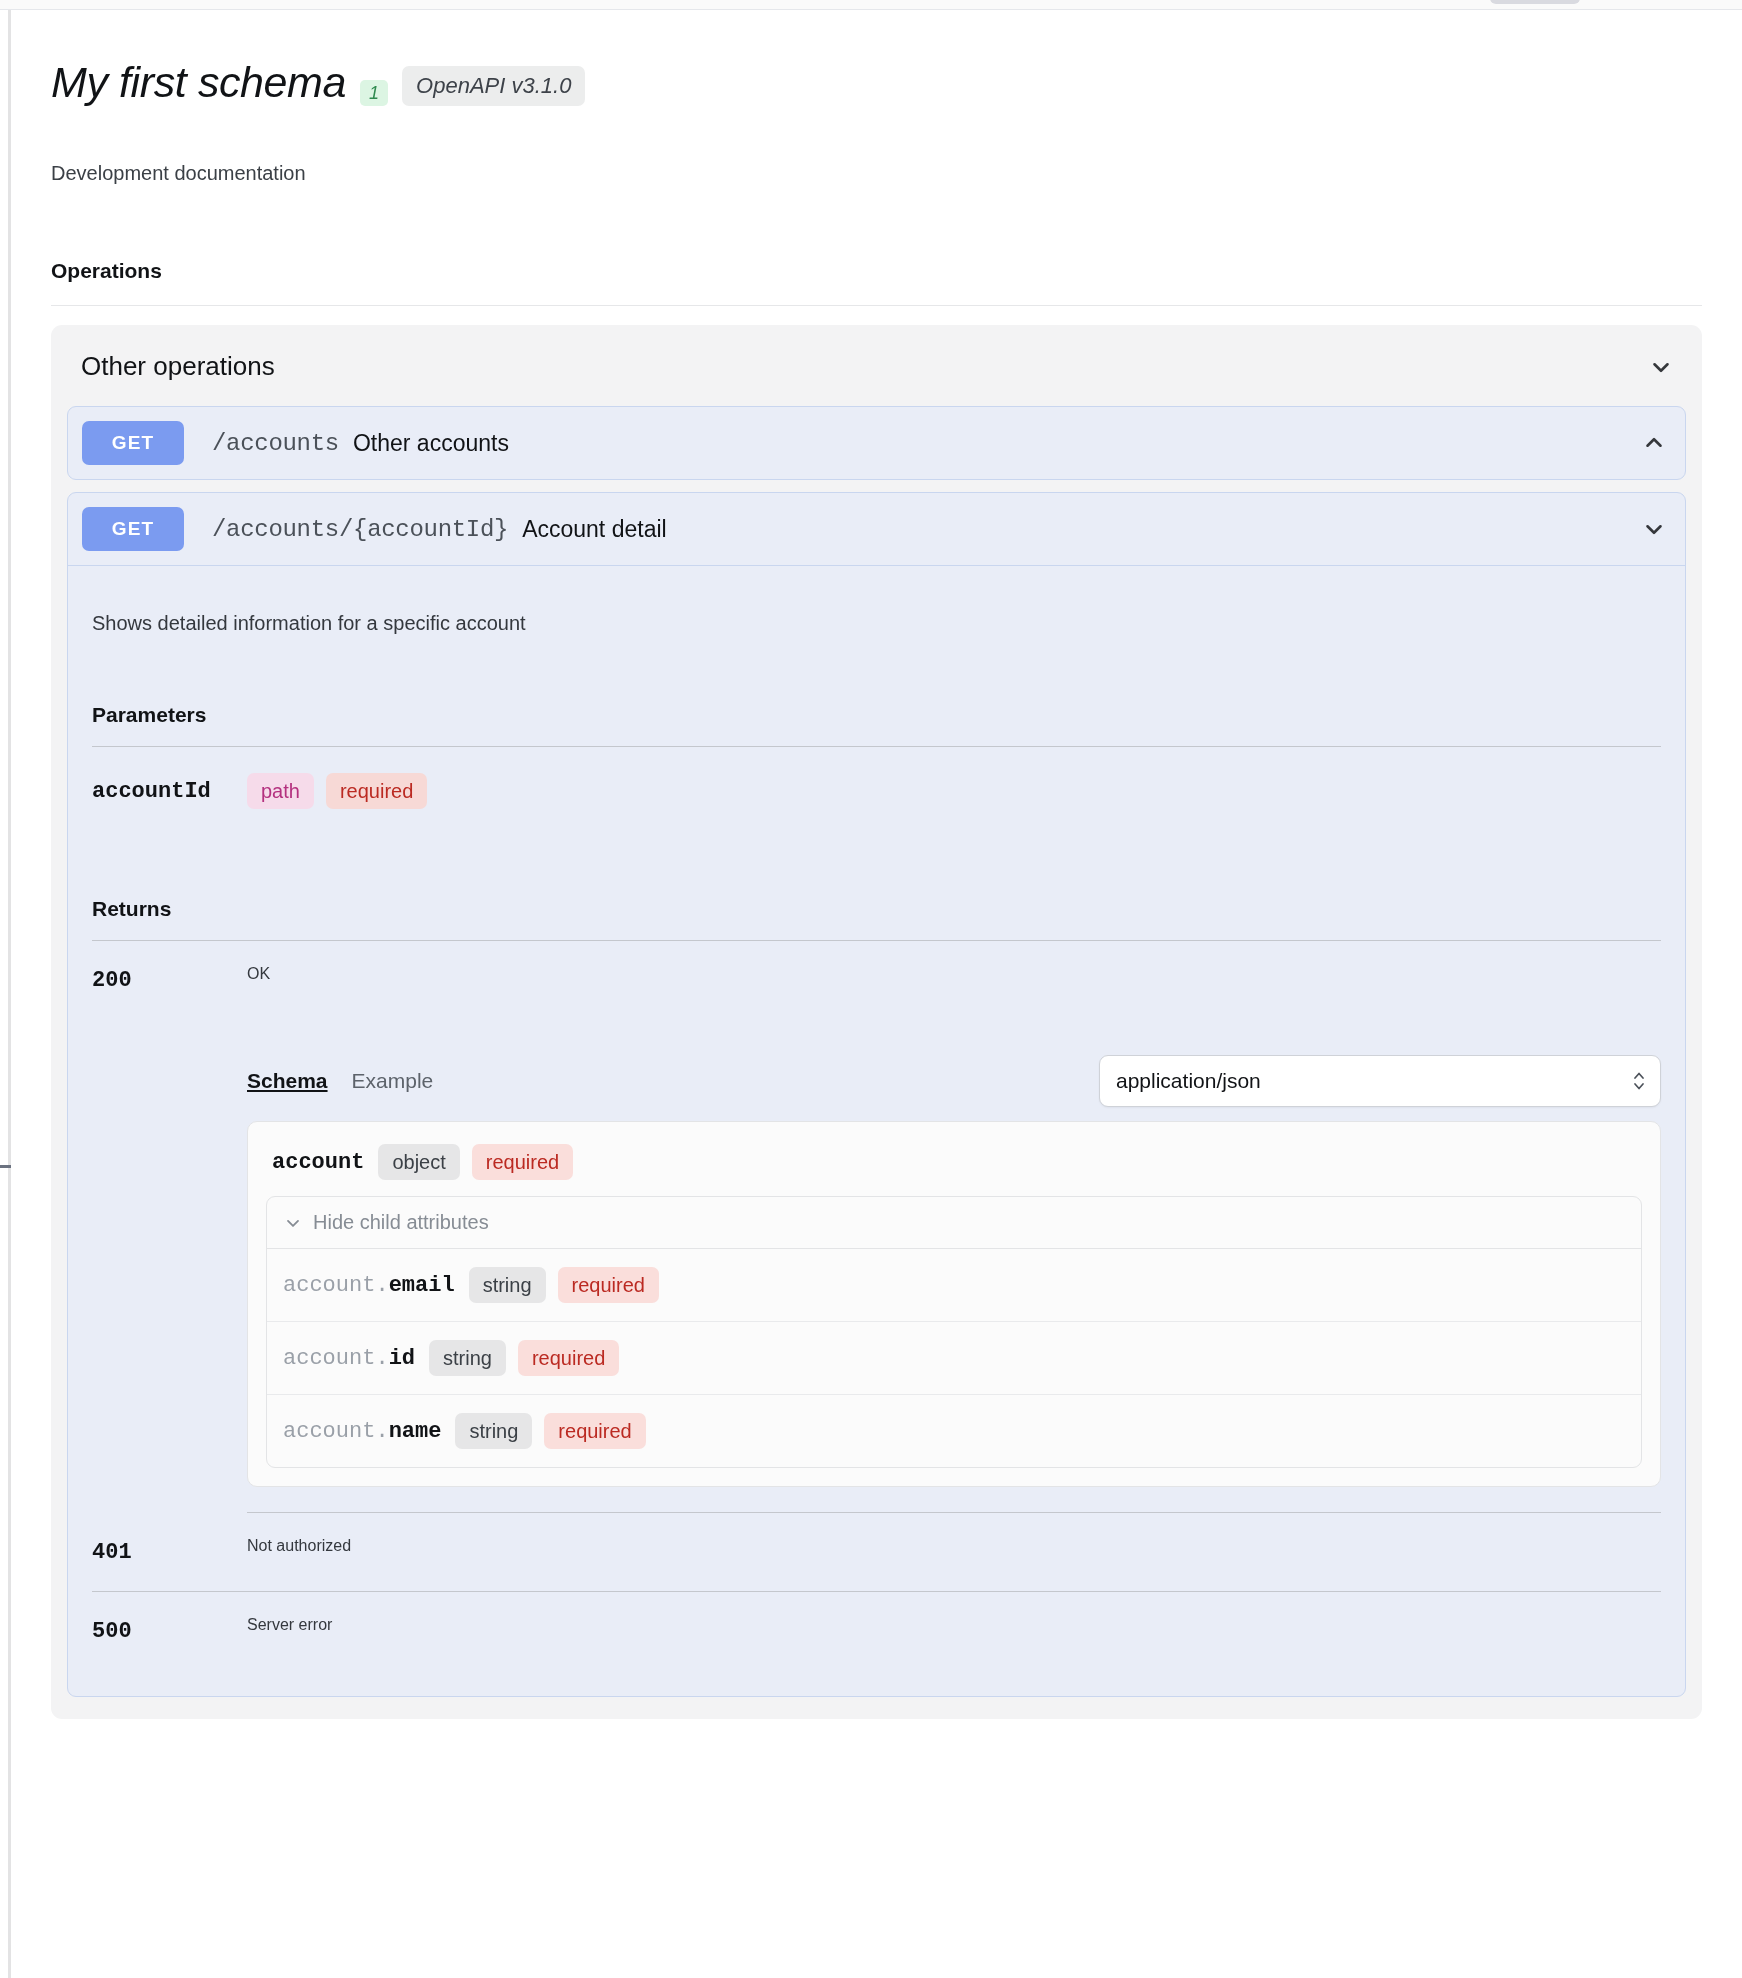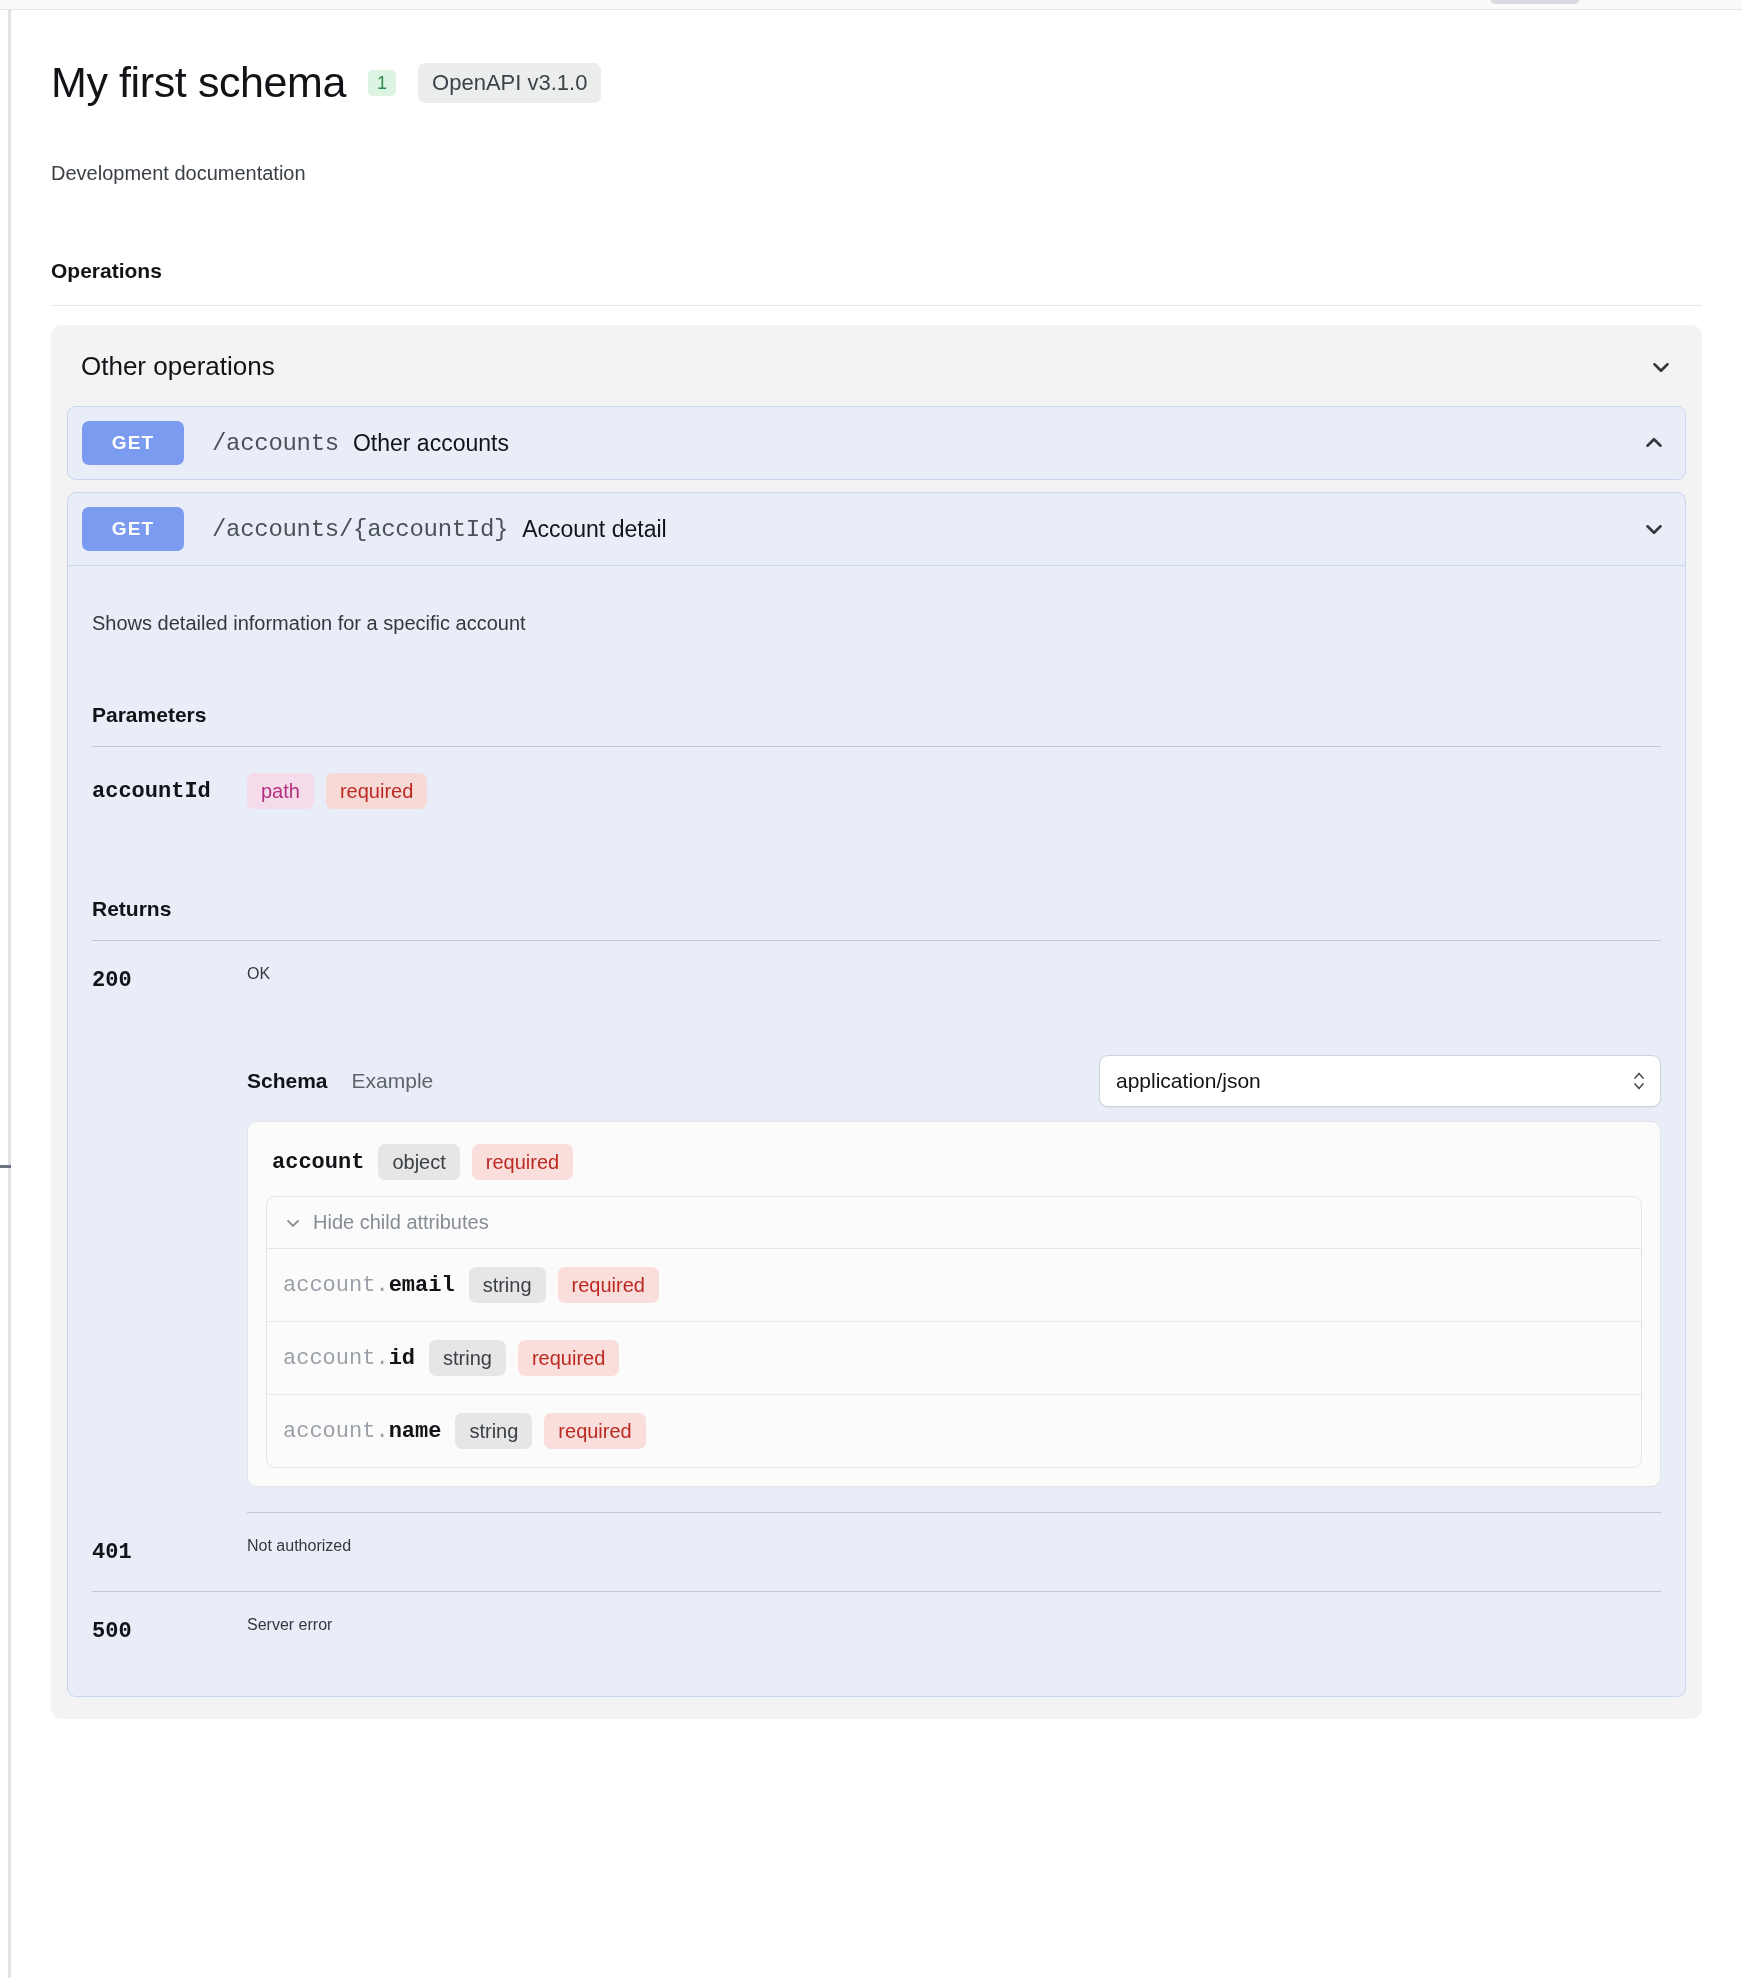--- a/index.html
+++ b/index.html
@@ -61,22 +61,23 @@
     top: 11px; left: 11px;
     width: 1731px;
     bottom: 0;
     background: #ffffff;
     padding: 0 40px;
   }
 
   .doc-header { padding-top: 48px; }
   .title-row {
     display: flex;
-    align-items: center;
-    gap: 22px;
+    align-items: flex-end;
+    gap: 14px;
+    font-style: italic;
   }
   .doc-title {
     font-size: 43px;
     font-weight: 400;
     color: #111316;
     letter-spacing: -0.4px;
     line-height: 1.1;
     margin: 0;
   }
   .badge-count {
@@ -269,21 +270,21 @@
   .schema-bar {
     display: flex;
     align-items: center;
     margin-top: 72px;
   }
   .tab {
     font-size: 21px;
     margin-right: 24px;
     cursor: pointer;
   }
-  .tab-active { color: #111316; font-weight: 700; }
+  .tab-active { color: #111316; font-weight: 700; text-decoration: underline; }
   .tab-idle { color: #5d636b; font-weight: 400; }
   .schema-bar-spacer { flex: 1 1 auto; }
   .mime-select {
     position: relative;
     width: 562px;
     height: 52px;
     background: #ffffff;
     border: 1px solid #cfd2d8;
     border-radius: 9px;
     display: flex;

